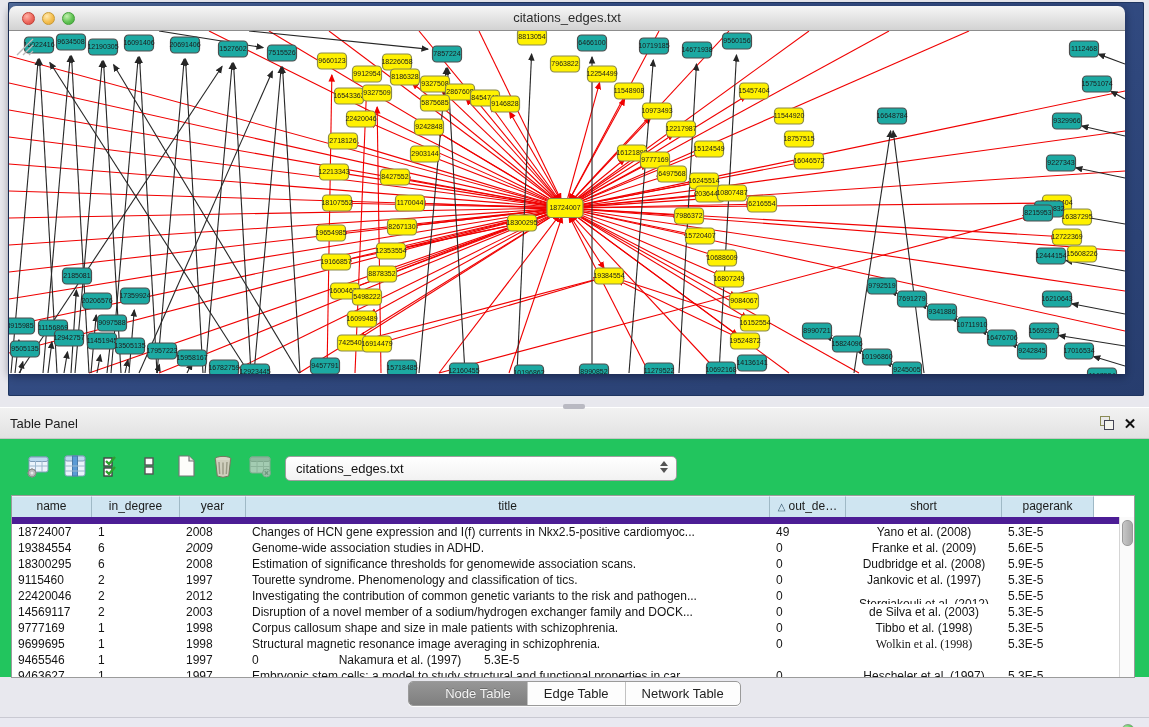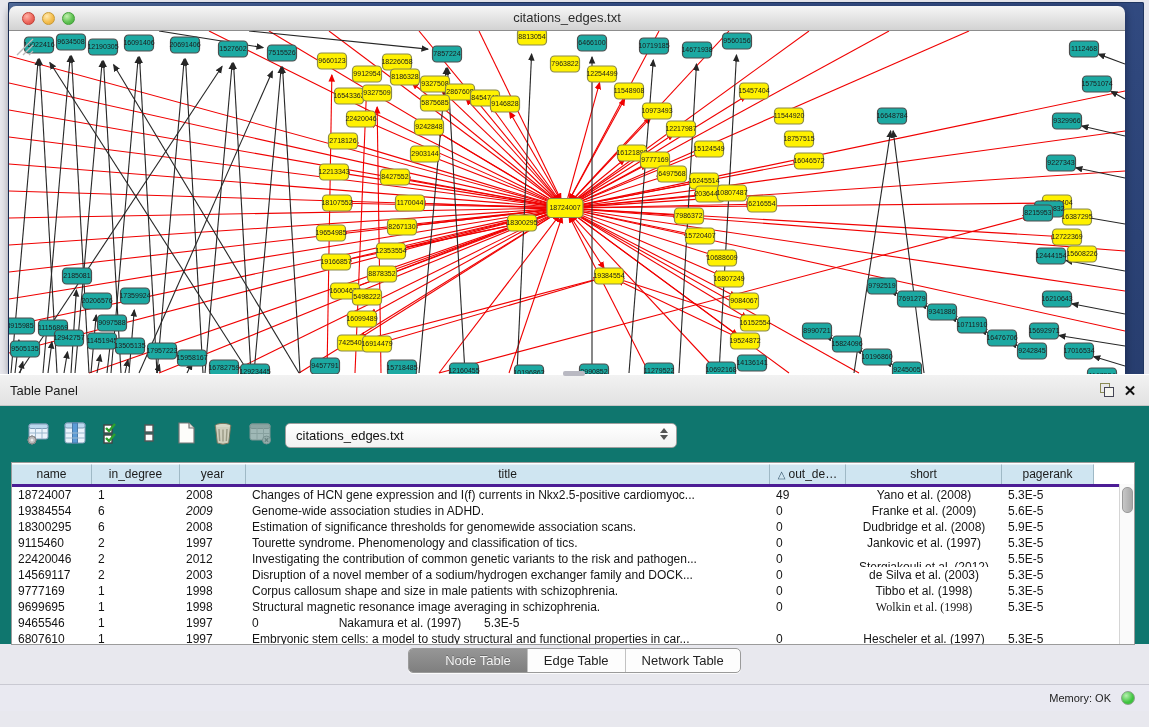--- a/index.html
+++ b/index.html
@@ -14,40 +14,40 @@
   .titlebar{height:24px;border-radius:7px 7px 0 0;background:linear-gradient(#f6f6f6,#d2d2d2);
     border-bottom:1px solid #8d8d8d;position:relative;}
   .title-text{position:absolute;left:0;right:0;top:4px;text-align:center;font-size:13px;color:#2b2b2b;}
   .tl{position:absolute;top:5.5px;width:13px;height:13px;border-radius:50%;box-sizing:border-box;}
   .tl-close{left:13px;background:radial-gradient(circle at 35% 30%,#ffb3a7,#ee6a5f 55%,#d6443a);border:1px solid #c33f36;}
   .tl-min{left:33px;background:radial-gradient(circle at 35% 30%,#ffe9b0,#f5bf4f 55%,#dfa136);border:1px solid #c99b33;}
   .tl-zoom{left:53px;background:radial-gradient(circle at 35% 30%,#c3f0b0,#62c454 55%,#3fa33a);border:1px solid #42a038;}
   .canvas{position:relative;width:1116px;height:343px;background:#ffffff;overflow:hidden;}
   .canvas svg{position:absolute;left:0;top:0;}
   
-  .table-panel{position:absolute;left:0;top:374px;width:1149px;height:270px;background:#0f766e;}
+  .table-panel{position:absolute;left:0;top:407px;width:1149px;height:270px;background:#22c55e;}
   .panel-titlebar{position:absolute;left:0;top:0;width:100%;height:32px;background:linear-gradient(#f2f2f2,#e2e2e2);
     border-top:1px solid #ffffff;border-bottom:1px solid #c6c6c6;box-sizing:border-box;}
   .panel-title{position:absolute;left:10px;top:8px;font-size:13px;color:#1c1c1c;}
   .panel-btn{position:absolute;top:7px;width:18px;height:18px;text-align:center;line-height:18px;cursor:default;}
   .float-btn{right:34px;}
   .close-btn{right:10px;font-size:15px;font-weight:bold;color:#111;}
   .float-glyph{position:relative;display:inline-block;width:13px;height:13px;}
   .float-glyph .sq1{position:absolute;left:0;top:0;width:8px;height:8px;border:1.5px solid #8a8a55;background:#e9e9e9;}
   .float-glyph .sq2{position:absolute;left:4px;top:4px;width:8px;height:8px;border:1.5px solid #445;background:#f5f5ef;}
   .toolbar{position:absolute;left:24px;top:44px;height:30px;display:flex;align-items:center;gap:9px;}
   .tb-btn{width:28px;height:28px;display:flex;align-items:center;justify-content:center;}
   .combo{position:absolute;left:285px;top:49px;width:392px;height:25px;background:linear-gradient(#ffffff,#f2f2f2);
     border:1px solid #9f9f9f;border-radius:5px;box-sizing:border-box;font-size:13px;color:#111;
     display:flex;align-items:center;padding-left:10px;}
   .combo-arrows{position:absolute;right:8px;top:4px;display:flex;flex-direction:column;gap:2px;}
   .combo-arrows .up{width:0;height:0;border-left:4px solid transparent;border-right:4px solid transparent;border-bottom:5px solid #555;}
   .combo-arrows .dn{width:0;height:0;border-left:4px solid transparent;border-right:4px solid transparent;border-top:5px solid #555;}
   .tablewrap{position:absolute;left:11px;top:88px;width:1124px;height:183px;background:#ffffff;border:1px solid #9b9b9b;box-sizing:border-box;overflow:hidden;}
-  .thead{display:flex;height:21px;border-bottom:3px solid #4c1d95;background:#fff;align-items:center;}
+  .thead{display:flex;height:21px;border-bottom:7px solid #4c1d95;background:#fff;}
   .th{box-sizing:border-box;background:#cfe5f1;border-right:1px solid #9fb9c6;border-top:1px solid #e7f2f8;
     font-size:12px;color:#1b1b1b;text-align:center;line-height:19px;overflow:hidden;white-space:nowrap;}
   .th .sort{font-size:10px;color:#33536b;margin-right:3px;}
   .tbody .tr{display:flex;height:16px;line-height:16px;font-size:12px;color:#141414;}
   .td{box-sizing:border-box;padding-left:6px;overflow:hidden;white-space:nowrap;}
   .td.center{text-align:center;padding-left:0;}
   .vscroll{position:absolute;right:0;top:21px;bottom:0;width:14px;background:#fafafa;border-left:1px solid #d5d5d5;}
   .vthumb{position:absolute;left:2px;top:3px;width:9px;height:24px;border-radius:5px;background:linear-gradient(90deg,#c7c7c7,#a8a8a8);border:1px solid #9a9a9a;}
   .tabsbar{position:absolute;left:0;top:274px;width:100%;height:26px;display:flex;justify-content:center;}
   .seg{display:flex;height:23px;border:1px solid #9a9a9a;border-radius:5px;overflow:hidden;background:#fdfdfd;box-shadow:0 1px 0 rgba(255,255,255,.8);}
@@ -877,21 +877,21 @@
         </div>
         <div class="tr">
           <div class="td" style="width: 80px;">9465546</div>
           <div class="td" style="width: 88px;">1</div>
           <div class="td" style="width: 66px;">1997</div>
           <div class="td" style="width: 76px;">0</div>
           <div class="td center" style="width: 156px;">Nakamura et al. (1997)</div>
           <div class="td" style="width: 92px;">5.3E-5</div>
         </div>
         <div class="tr">
-          <div class="td" style="width: 80px;">6807610</div>
+          <div class="td" style="width: 80px;">9463627</div>
           <div class="td" style="width: 88px;">1</div>
           <div class="td" style="width: 66px;">1997</div>
           <div class="td" style="width: 524px;">Embryonic stem cells: a model to study structural and functional properties in car...</div>
           <div class="td" style="width: 76px;">0</div>
           <div class="td center" style="width: 156px;">Hescheler et al. (1997)</div>
           <div class="td" style="width: 92px;">5.3E-5</div>
         </div>
       </div>
     <div class="vscroll">
         <div class="vthumb"></div>

